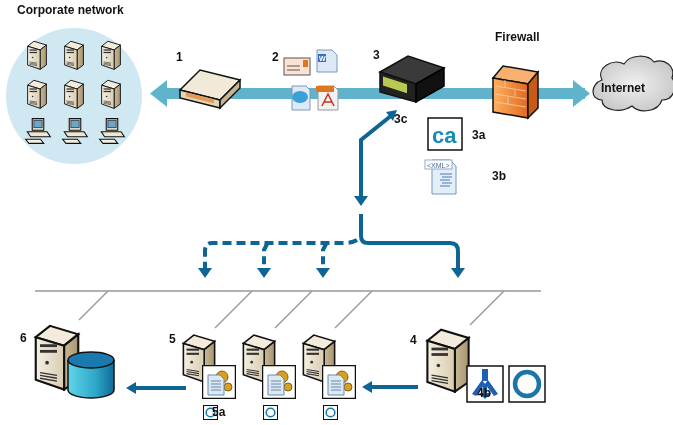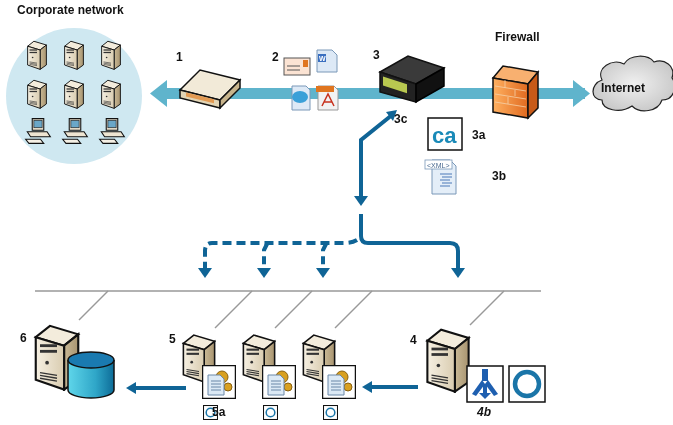--- a/index.html
+++ b/index.html
@@ -236,14 +236,14 @@
 <div class="lbl" style="left:373px; top:48px;">3</div>
 <div class="lbl" style="left:495px; top:30px;">Firewall</div>
 <div class="lbl" style="left:601px; top:81px; font-size:12px;">Internet</div>
 <div class="lbl" style="left:394px; top:112px;">3c</div>
 <div class="lbl" style="left:472px; top:128px;text-align:center;">3a</div>
 <div class="lbl" style="left:472px; top:169px;margin-left:20px;">3b</div>
 <div class="lbl" style="left:20px; top:331px;">6</div>
 <div class="lbl" style="left:169px; top:332px;">5</div>
 <div class="lbl" style="left:168px; top:405px;margin-left:44px;">5a</div>
 <div class="lbl" style="left:410px; top:333px;">4</div>
-<div class="lbl" style="left:477px; top:405px;font-style:italic;">4b</div>
+<div class="lbl" style="left:477px; top:386px;">4b</div>
 <div class="lbl" style="left:518px; top:394px;margin-top:36px;">4a</div>
 
 </body></html>

